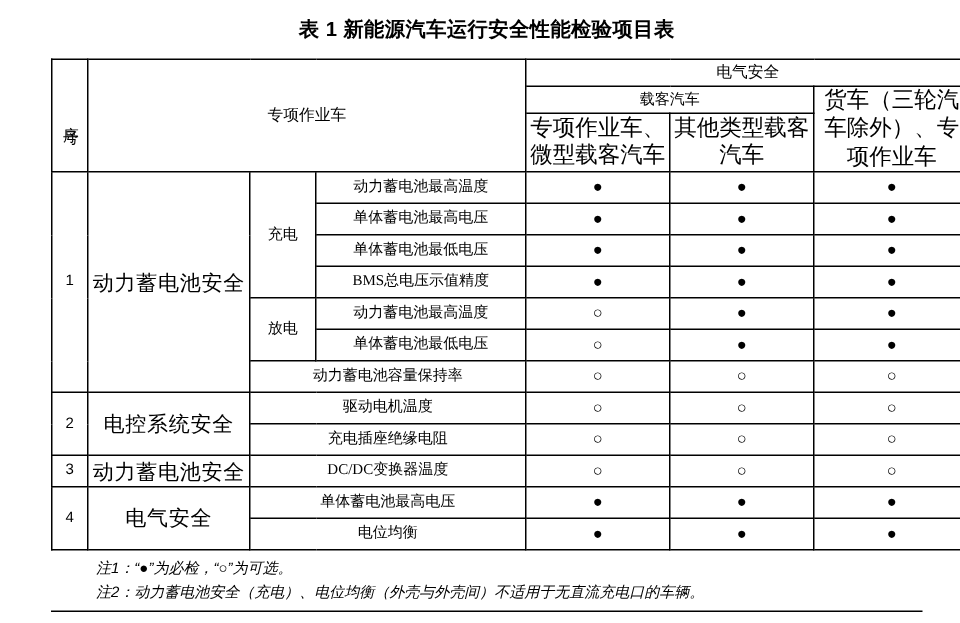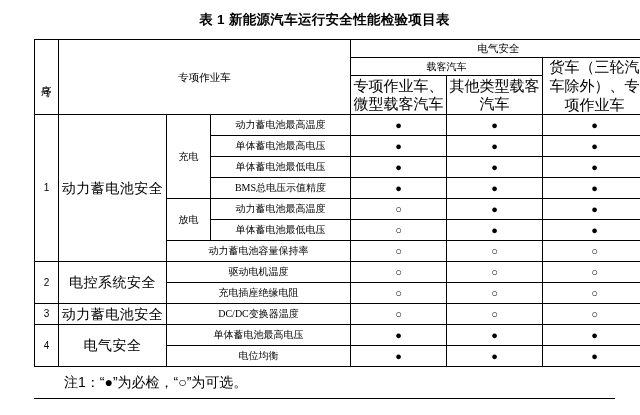--- a/index.html
+++ b/index.html
@@ -81,23 +81,24 @@
     font-size: 10px;
     padding: 0 2px;
     font-family: Liberation Serif, serif;
   }
   .group-label {
     font-size: 14px;
     letter-spacing: 0.5px;
   }
   .notes {
     margin-top: 5px;
-    font-size: 14px;
+    font-size: 10px;
     line-height: 1.55;
     padding-left: 30px;
+    font-style: italic;
   }
   .notes div {
     white-space: nowrap;
   }
   .hr-bottom {
     border: none;
     border-top: 1px solid #000000;
     margin: 4px 0 0 0;
   }
 </style>
@@ -218,17 +219,18 @@
         <td colspan="2" class="itemname">电位均衡</td>
         <td class="mark">●</td>
         <td class="mark">●</td>
         <td class="mark">●</td>
       </tr>
     </tbody>
   </table>
 
   <div class="notes">
     <div>注1：“●”为必检，“○”为可选。</div>
+    <div>注2：动力蓄电池安全（充电）、电位均衡（外壳与外壳间）不适用于无直流充电口的车辆。</div>
   </div>
 
   <hr class="hr-bottom">
 
 </div>
 
 </body></html>

